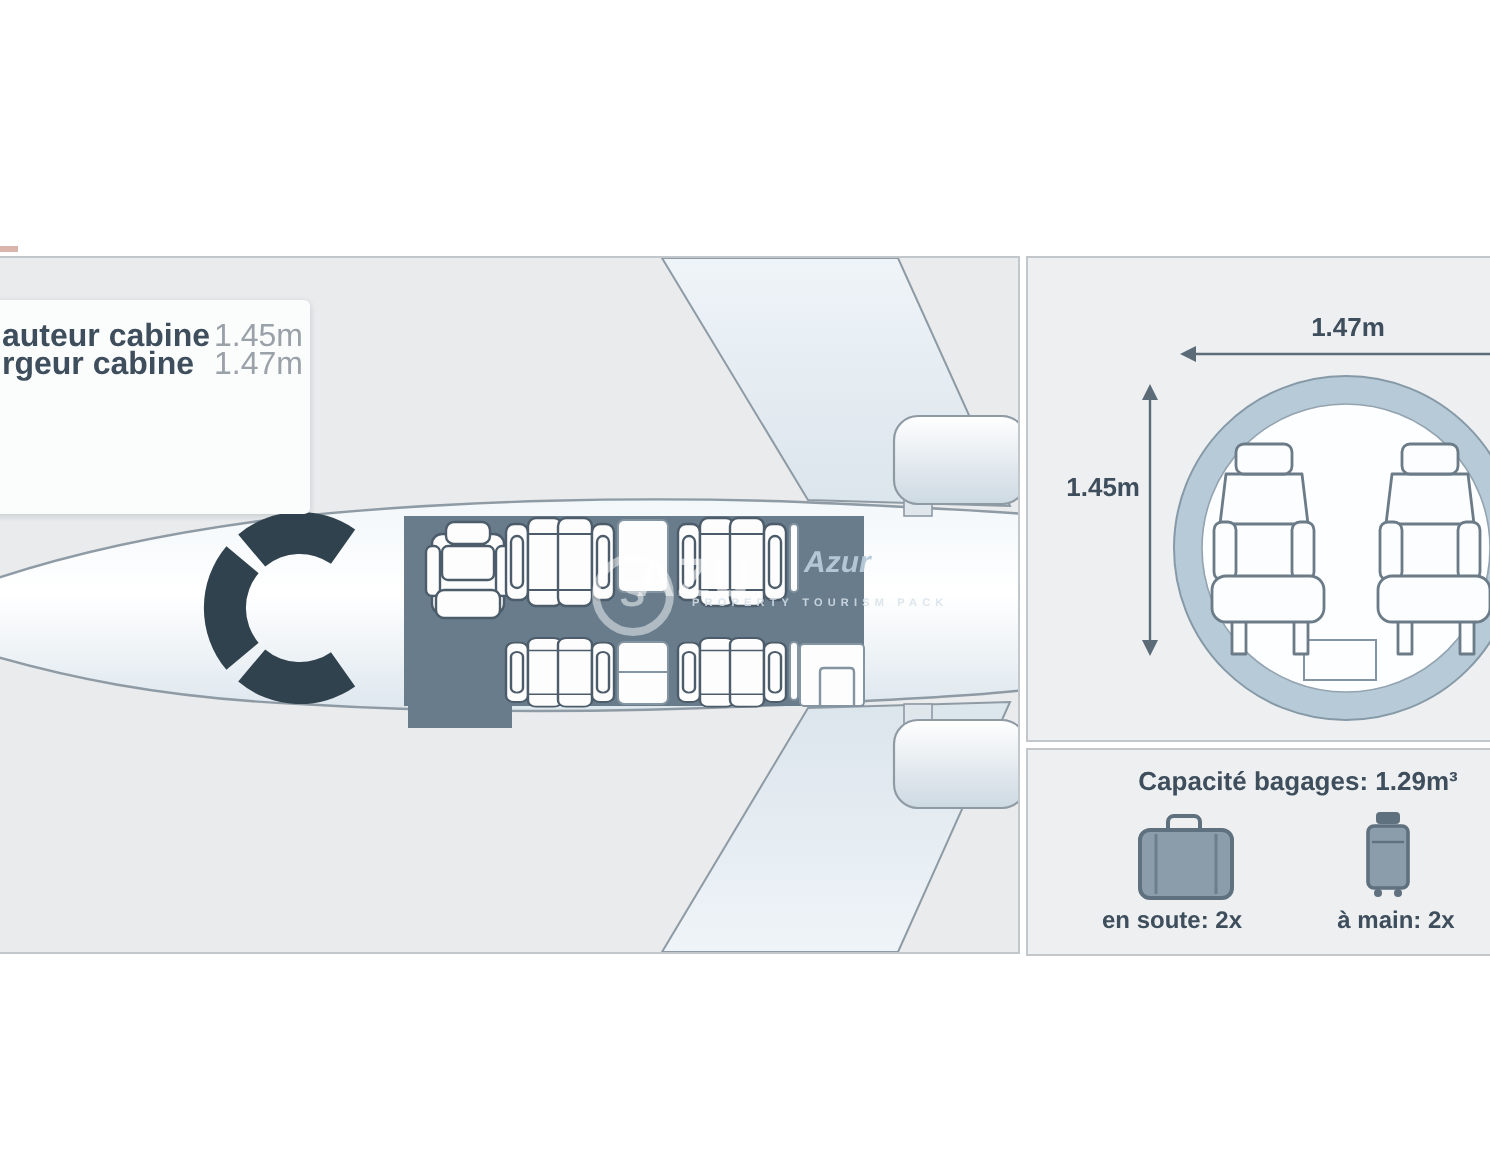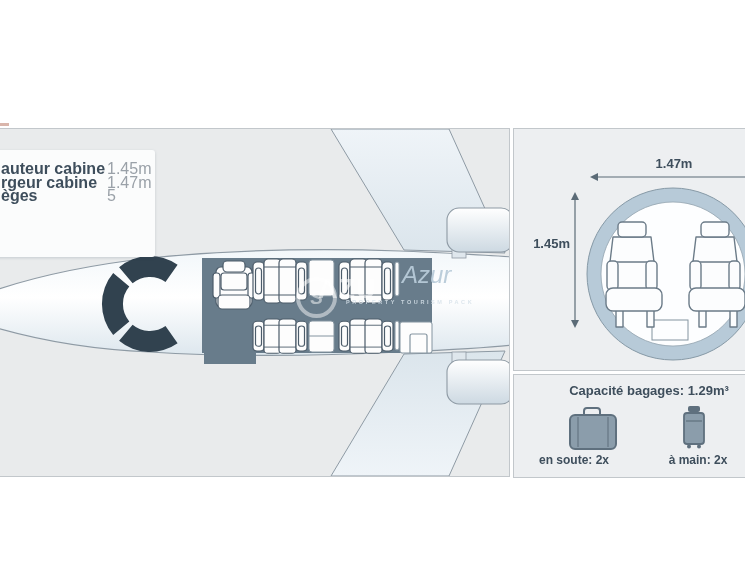--- a/index.html
+++ b/index.html
@@ -34,21 +34,21 @@
   .dimlabel{position:absolute;font-size:13px;font-weight:bold;color:var(--text-dark);}
   .bag-title{position:absolute;left:25px;top:8px;width:220px;text-align:center;
     font-size:13px;font-weight:bold;color:var(--text-dark);}
   .bag-label{position:absolute;top:78px;width:120px;text-align:center;
     font-size:12px;font-weight:bold;color:var(--text-dark);}
   .wm{position:absolute;pointer-events:none;white-space:nowrap;}
   .wm-ring{left:296px;top:148px;width:33px;height:33px;border:4px solid rgba(255,255,255,.48);
     border-radius:50%;display:flex;align-items:center;justify-content:center;
     font-size:19px;font-weight:bold;font-style:italic;color:rgba(255,255,255,.5);}
   .wm-light{left:318px;top:145px;font-size:27px;font-weight:bold;letter-spacing:1px;color:rgba(255,255,255,.55);}
-  .wm-accent{left:402px;top:132px;font-size:24px;font-weight:normal;font-style:italic;color:rgba(183,202,216,.95);}
+  .wm-accent{left:402px;top:144px;font-size:15px;font-weight:bold;font-style:italic;color:rgba(183,202,216,.95);}
   .wm-caption{left:346px;top:170px;font-size:5.5px;letter-spacing:2.6px;color:rgba(215,226,234,.85);font-weight:bold;}
   .pink-dash{position:absolute;left:0;top:123px;width:9px;height:3px;background:#d9b5ab;}
 </style>
 </head>
 <body>
 
 <div class="page">
 
   <div class="pink-dash"></div>
 
@@ -139,24 +139,20 @@
 
     <div class="specbox">
       <div class="specrow">
         <span>auteur cabine</span>
         <span class="val">1.45m</span>
       </div>
       <div class="specrow">
         <span>rgeur cabine</span>
         <span class="val">1.47m</span>
       </div>
-      <div class="specrow">
-        <span>èges</span>
-        <span class="val">5</span>
-      </div>
     </div>
   </div>
 
   <div class="panel panel-rt">
     <svg width="232" height="241" viewBox="514 129 232 241">
       <circle cx="673" cy="274" r="86" fill="var(--ring-fill)" stroke="var(--ring-stroke)" stroke-width="1"></circle>
       <circle cx="673" cy="274" r="72" fill="#fdfeff" stroke="#93a3af" stroke-width="0.8"></circle>
       <rect x="652" y="320" width="36" height="20" fill="#fdfeff" stroke="#8494a0" stroke-width="1"></rect>
 
       <g>
@@ -205,17 +201,17 @@
     </svg>
 
     <svg width="28" height="48" style="left:166px;top:29px;">
       <rect x="8" y="2" width="12" height="6" rx="2" fill="var(--bag-stroke)"></rect>
       <rect x="4" y="9" width="20" height="31" rx="3" fill="var(--bag-fill)" stroke="var(--bag-stroke)" stroke-width="1.8"></rect>
       <line x1="6" y1="17" x2="22" y2="17" stroke="var(--bag-stroke)" stroke-width="1.2"></line>
       <circle cx="9" cy="42.5" r="2" fill="var(--bag-stroke)"></circle>
       <circle cx="19" cy="42.5" r="2" fill="var(--bag-stroke)"></circle>
     </svg>
 
-    <div class="bag-label" style="left:0;">en soute: 2x</div>
+    <div class="bag-label" style="left:12px;">en soute: 2x</div>
     <div class="bag-label" style="left:124px;">à main: 2x</div>
   </div>
 
 </div>
 
 </body></html>

